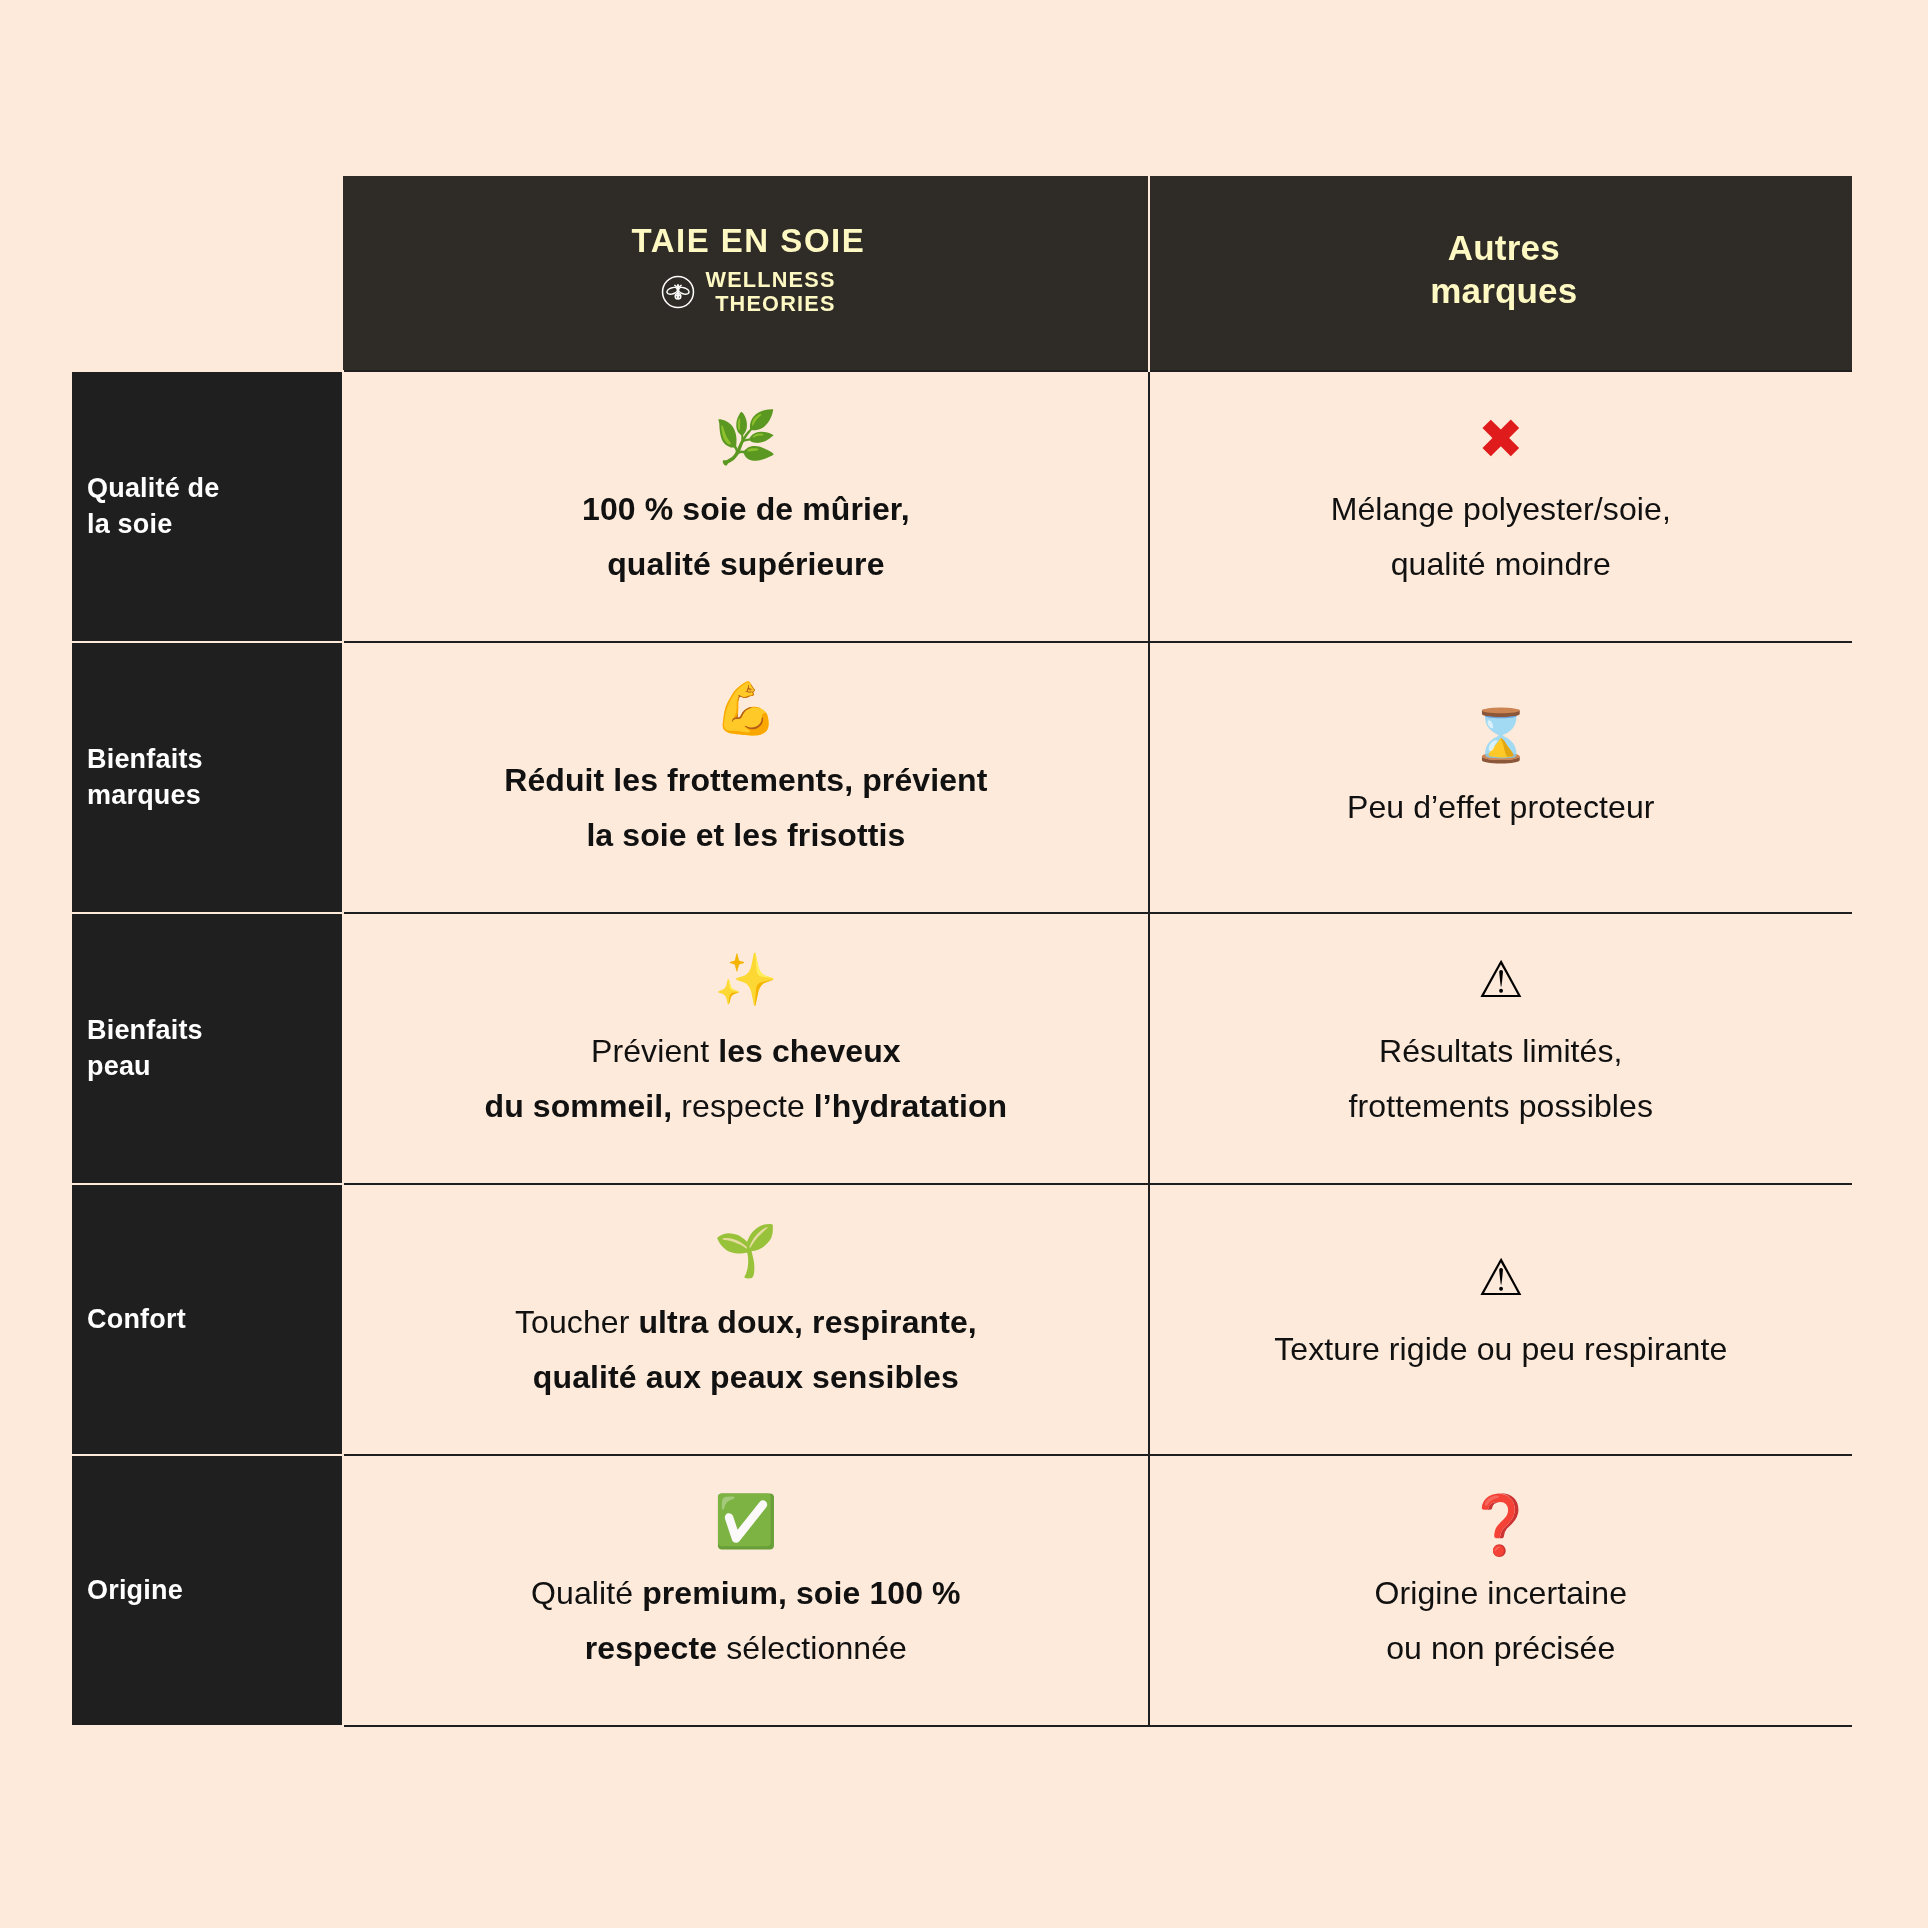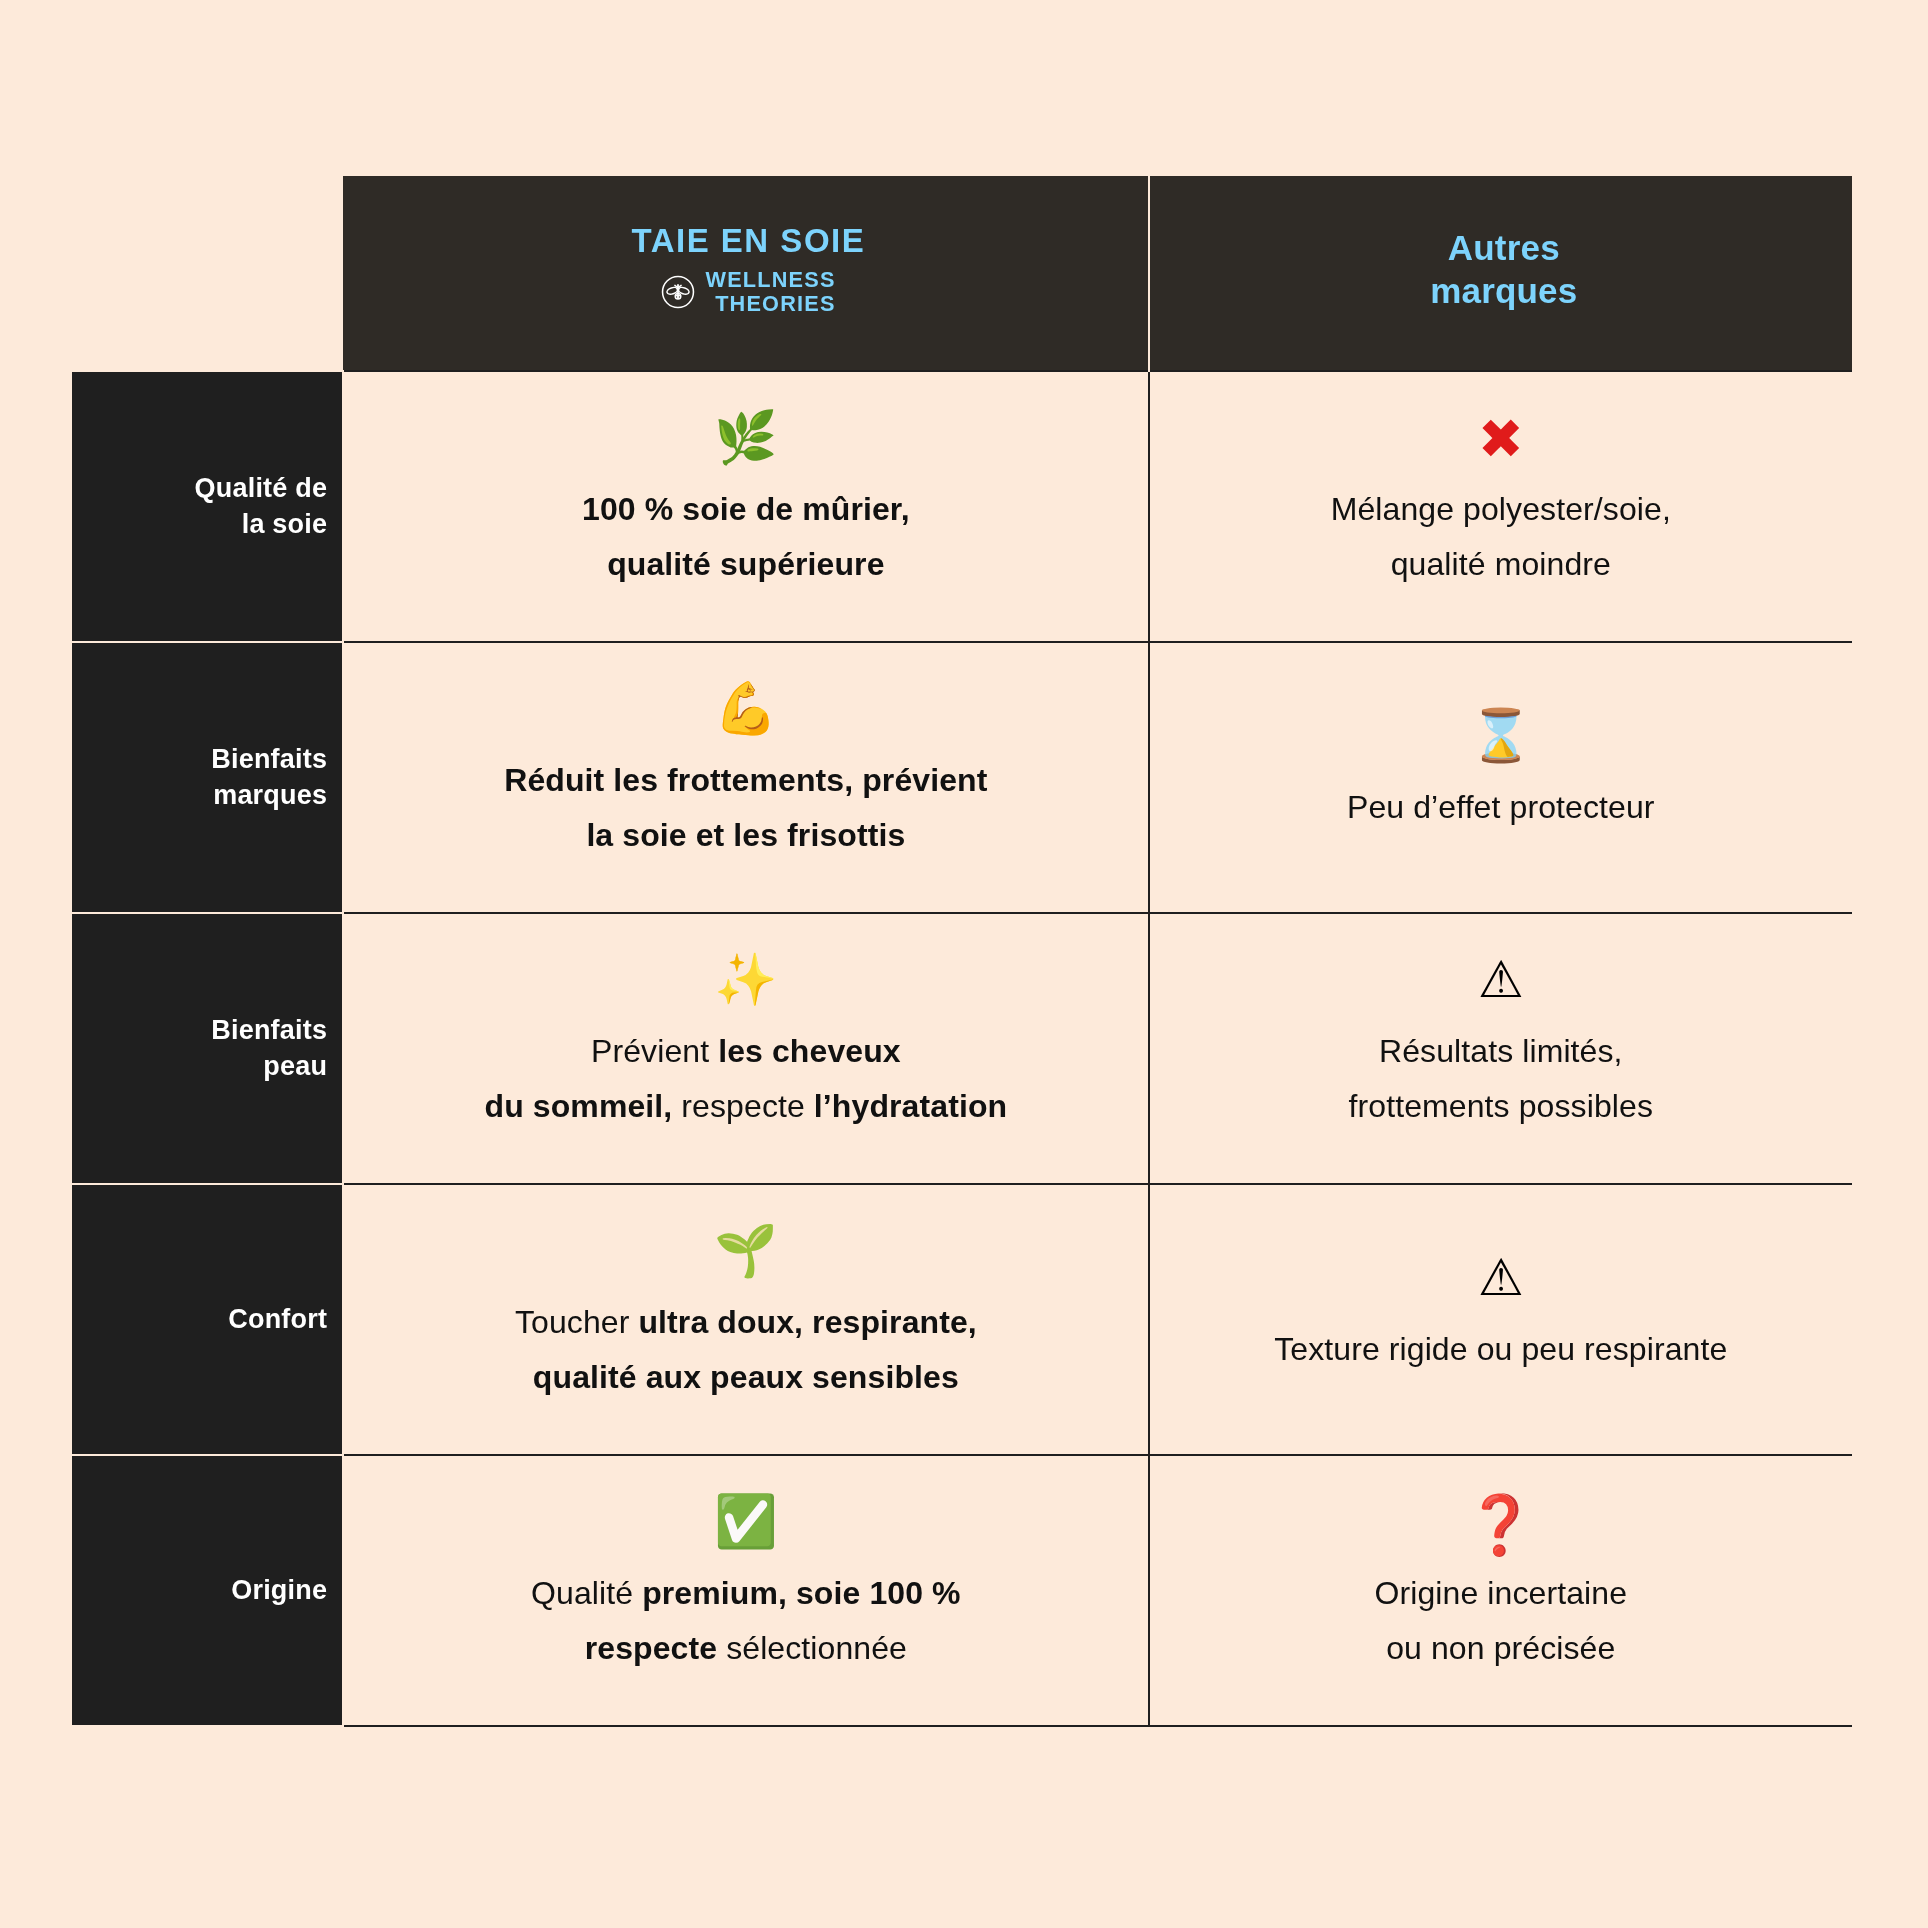--- a/index.html
+++ b/index.html
@@ -38,21 +38,21 @@
   .compare-table col.col-theirs { width: 703px; }
 
   
   .head-spacer {
     background: #FDEADA;
     border: none;
     height: 158px;
   }
   th.head-cell {
     background: #2F2B26;
-    color: #7dd3fc;
+    color: #fef9c3;
     vertical-align: middle;
     text-align: center;
     padding: 15px 11px 21px 17px;
     border: 2.8px solid #FDEADA;
     border-bottom: none;
     height: 158px;
   }
   th.head-cell.head-ours { border-left: none; }
   th.head-cell.head-theirs { border-right: none; }
 
@@ -89,21 +89,21 @@
     font-weight: 700;
     line-height: 1.22;
     letter-spacing: 0.2px;
   }
   .rival-title span { display: block; }
 
   
   td.row-label {
     background: #1F1F1F;
     color: #FFFFFF;
-    text-align: right;
+    text-align: left;
     vertical-align: middle;
     font-size: 27px;
     font-weight: 700;
     line-height: 1.32;
     letter-spacing: 0.2px;
     padding: 13px 15px;
     border: 2.8px solid #FDEADA;
     border-left: none;
   }
   td.row-label span { display: block; }

